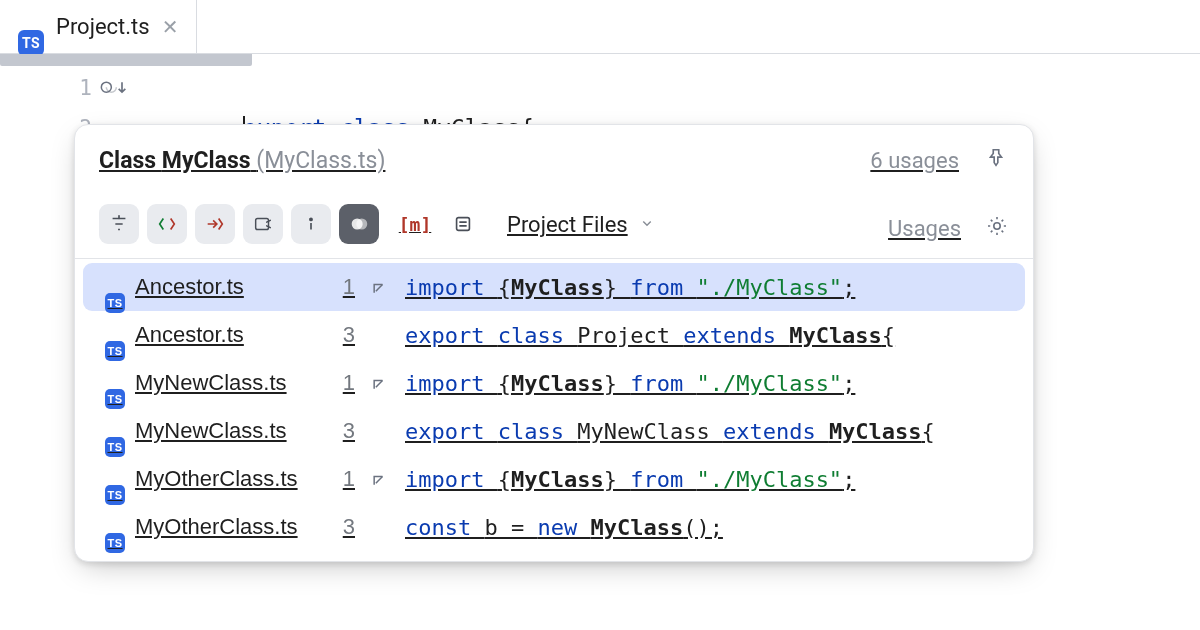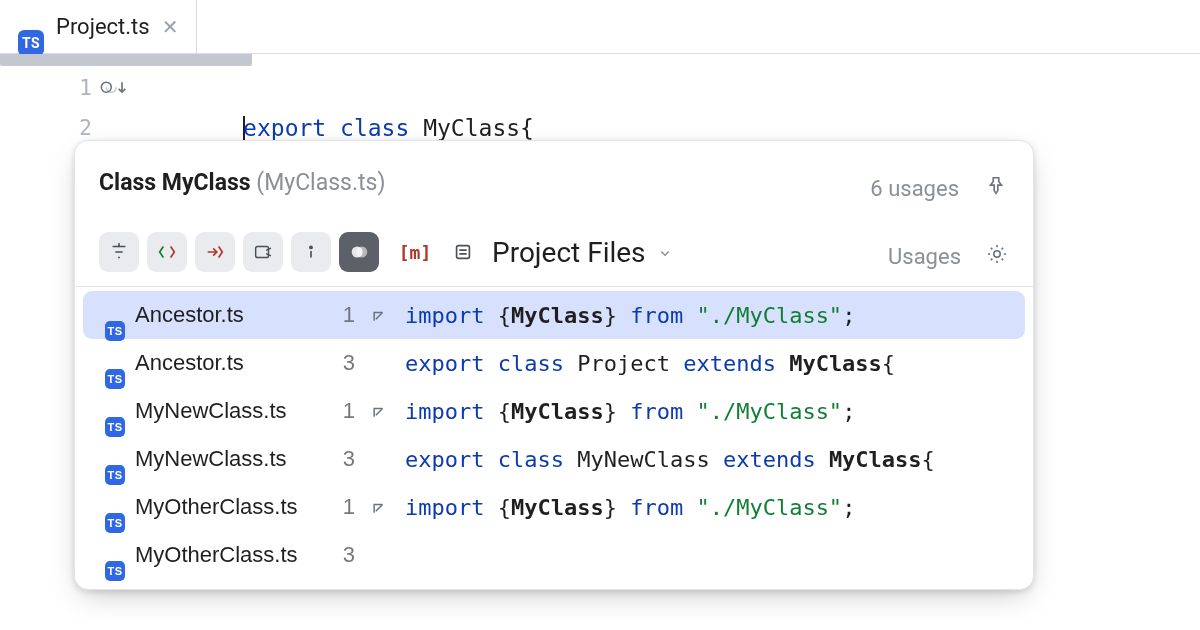--- a/index.html
+++ b/index.html
@@ -48,38 +48,38 @@
     display:inline-flex;align-items:center;gap:-4px;color:#6b7280;font-size:18px;}
   .gutter .gutter-icon svg{width:20px;height:20px;}
   .code{flex:1;padding-top:14px;padding-left:50px;
     font-family:ui-monospace,SFMono-Regular,Menlo,monospace;font-size:23px;}
   .code-line{height:40px;line-height:40px;white-space:pre;}
   .caret{display:inline-block;width:2px;height:28px;background:#1f1f1f;vertical-align:middle;margin-right:-2px;}
   .kw{color:var(--kw);}
   .str{color:var(--str);}
 
   
-  .popover{position:absolute;top:140px;left:74px;width:960px;
+  .popover{position:absolute;top:124px;left:74px;width:960px;
     background:#fff;border:1px solid var(--border);border-radius:14px;box-shadow:var(--popover-shadow);
-    overflow:hidden;}
+    overflow:hidden;text-decoration:underline;}
   .pop-head{display:flex;align-items:center;padding:22px 26px 20px 24px;gap:12px;}
   .pop-title{font-size:23px;color:#1f1f1f;}
   .pop-title .strong{font-weight:700;}
   .pop-title .dim{color:var(--muted);}
-  .pop-head-right{margin-left:auto;display:flex;align-items:center;gap:26px;color:var(--muted);font-size:22px;margin-top:12px;}
+  .pop-head-right{margin-left:auto;display:flex;align-items:center;gap:26px;color:var(--muted);font-size:22px;}
   .pin-icon{color:#6b7280;}
 
   .pop-toolbar{display:flex;align-items:center;gap:8px;padding:10px 24px 14px 24px;border-bottom:1px solid var(--border);}
   .t-btn{width:40px;height:40px;border-radius:9px;display:inline-flex;align-items:center;justify-content:center;
     background:transparent;color:#4a4f58;}
   .t-btn.on{background:#e9ebef;}
   .t-btn.on.dark{background:#5c6069;color:#fff;}
   .t-btn svg{width:22px;height:22px;}
   .t-sep{flex:0 0 0;}
-  .scope{margin-left:1px;font-size:28px;color:#1f1f1f;display:inline-flex;align-items:center;gap:10px;}
+  .scope{margin-left:16px;font-size:22px;color:#1f1f1f;display:inline-flex;align-items:center;gap:10px;}
   .scope .chev{color:#8a8f98;}
   .toolbar-right{margin-left:auto;display:flex;align-items:center;gap:24px;color:var(--muted);font-size:22px;margin-top:8px;}
   .gear{color:#6b7280;}
 
   .results{padding:4px 0 10px 0;}
   .row{display:flex;align-items:center;height:48px;padding:0 14px 0 22px;gap:12px;
     font-family:ui-monospace,SFMono-Regular,Menlo,monospace;font-size:22px;border-radius:9px;margin:0 8px;}
   .row.hl{background:var(--row-hl);}
   .row .file{display:inline-flex;align-items:center;gap:10px;min-width:212px;
     font-family:-apple-system,BlinkMacSystemFont,sans-serif;font-size:22px;color:#1f1f1f;}
@@ -272,15 +272,16 @@
         </span>
         <span class="snippet"><span class="kw">import </span><span>{</span><span class="b">MyClass</span><span>} </span><span class="kw">from </span><span class="str">"./MyClass"</span><span>;</span></span>
       </div>
       <div class="row">
         <span class="file">
           <span class="ts-badge small">TS</span>
           <span>MyOtherClass.ts</span>
         </span>
         <span class="linecol">3</span>
         <span class="usage-icon"></span>
+        <span class="snippet"><span class="kw">const </span><span>b = </span><span class="kw">new </span><span class="b">MyClass</span><span>();</span></span>
       </div>
     </div>
 </div>
 
 </body></html>

